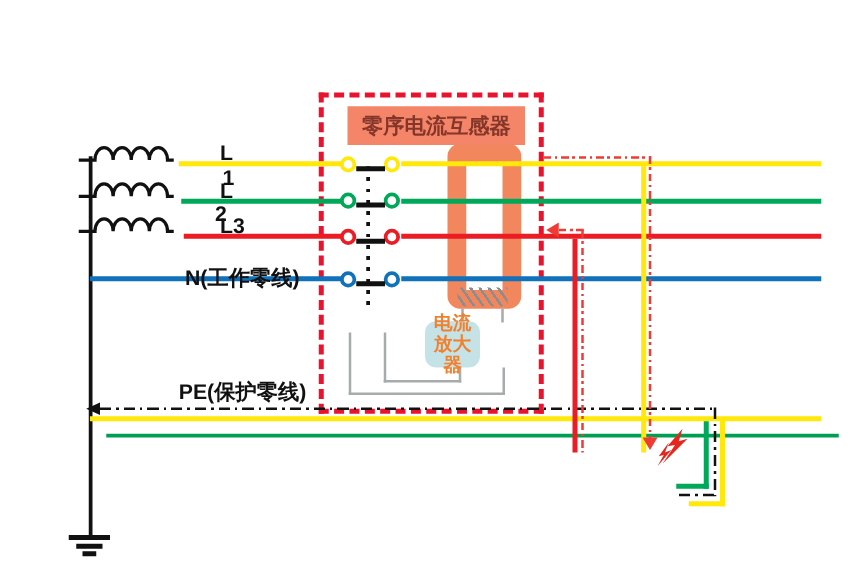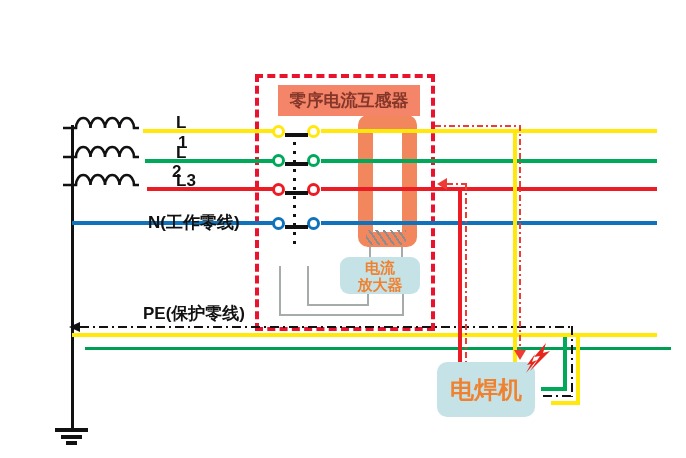--- a/index.html
+++ b/index.html
@@ -72,21 +72,21 @@
     left:366px;top:230px;width:40px;height:15px;z-index:3;
     background:repeating-linear-gradient(55deg,transparent 0 4px,#8d8d8d 4px 6px);
   }
   .lead{width:2px;background:var(--c-gray-wire);z-index:3;}
   .lead1{left:369px;top:247px;height:11px;} .lead2{left:401px;top:247px;height:11px;}
 
   
   .panel{background:var(--c-panel-blue);color:var(--c-orange-text);font-weight:bold;
          display:flex;align-items:center;justify-content:center;z-index:5;}
   .trip-box{left:260px;top:244px;width:67px;height:22px;font-size:16px;}
-  .amp-box{left:340px;top:257px;width:80px;height:37px;border-radius:9px;
+  .amp-box{left:340px;top:257px;width:44px;height:37px;border-radius:9px;
            font-size:15px;line-height:17px;text-align:center;flex-direction:column;}
   .gw{background:var(--c-gray-wire);z-index:3;}
   .u1v1{left:307px;top:266px;width:2px;height:40px;}
   .u1h {left:307px;top:304px;width:62px;height:2px;}
   .u1v2{left:367px;top:294px;width:2px;height:12px;}
   .u2v1{left:279px;top:266px;width:2px;height:50px;}
   .u2h {left:279px;top:314px;width:125px;height:2px;}
   .u2v2{left:402px;top:294px;width:2px;height:22px;}
 
   
@@ -209,19 +209,18 @@
   <div class="abs ydropv"></div>
   <div class="abs ydroph"></div>
 
   <div class="abs leak-h leakA-h"></div>
   <div class="abs leak-v leakA-v"></div>
   <div class="abs leakA-arrow"></div>
   <div class="abs leak-v leakB-v"></div>
   <div class="abs leak-h leakB-h"></div>
   <div class="abs leakB-arrow"></div>
 
-  <div class="abs panel welder-box">电焊机</div>
   <svg class="abs bolt" width="30" height="34" viewBox="0 0 30 34">
     <path d="M22,2 L10,16 L16,15 L6,30 L26,10 L19,12 Z" fill="#E6251C"></path>
     <path d="M11,13 L3,24 L7,23 L2,32 L13,19 L8,21 Z" fill="#E6251C"></path>
   </svg>
 
 </div>
 
 </body></html>

